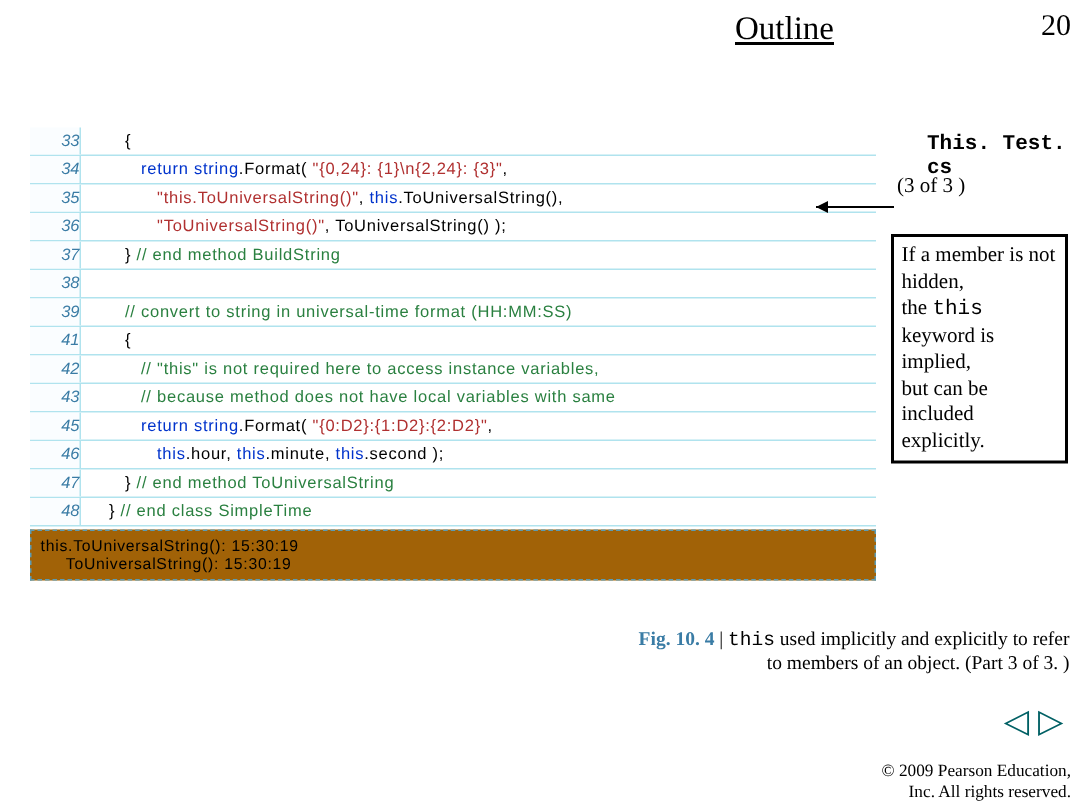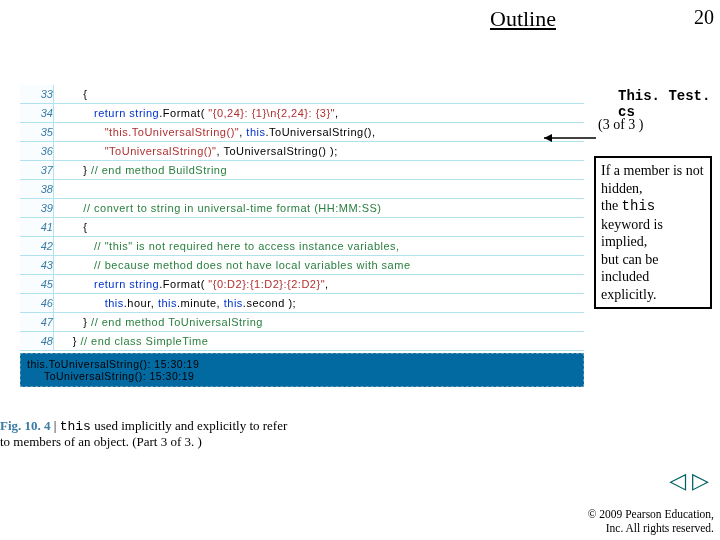--- a/index.html
+++ b/index.html
@@ -47,21 +47,21 @@
     background: #fafdff;
     border-right: 1px solid #b0e3ee;
     font-style: italic;
   }
   .code {
     padding-left: 8px;
     letter-spacing: 0.5px;
   }
   .output-box {
     margin-top: 2px;
-    background: #0369a1;
+    background: #a16207;
     border: 1px dashed #5c9bb3;
     font-family: Verdana, sans-serif;
     font-size: 10.5px;
     padding: 4px 6px;
     white-space: pre;
     letter-spacing: 0.5px;
   }
   .kw { color: #0033cc; }
   .str { color: #b03030; }
   .cmt { color: #2a8040; }
@@ -94,21 +94,21 @@
     position: absolute;
     top: 130px;
     left: 540px;
     pointer-events: none;
   }
   .caption {
     position: absolute;
     top: 418px;
     left: 0;
     width: 713px;
-    text-align: left;
+    text-align: right;
     font-size: 13px;
   }
   .caption .figlabel { color: #3a7ca5; font-weight: bold; }
   .caption .mono { font-family: "Courier New", monospace; }
   .nav-buttons {
     position: absolute;
     top: 468px;
     right: 10px;
   }
   .nav-buttons span {

